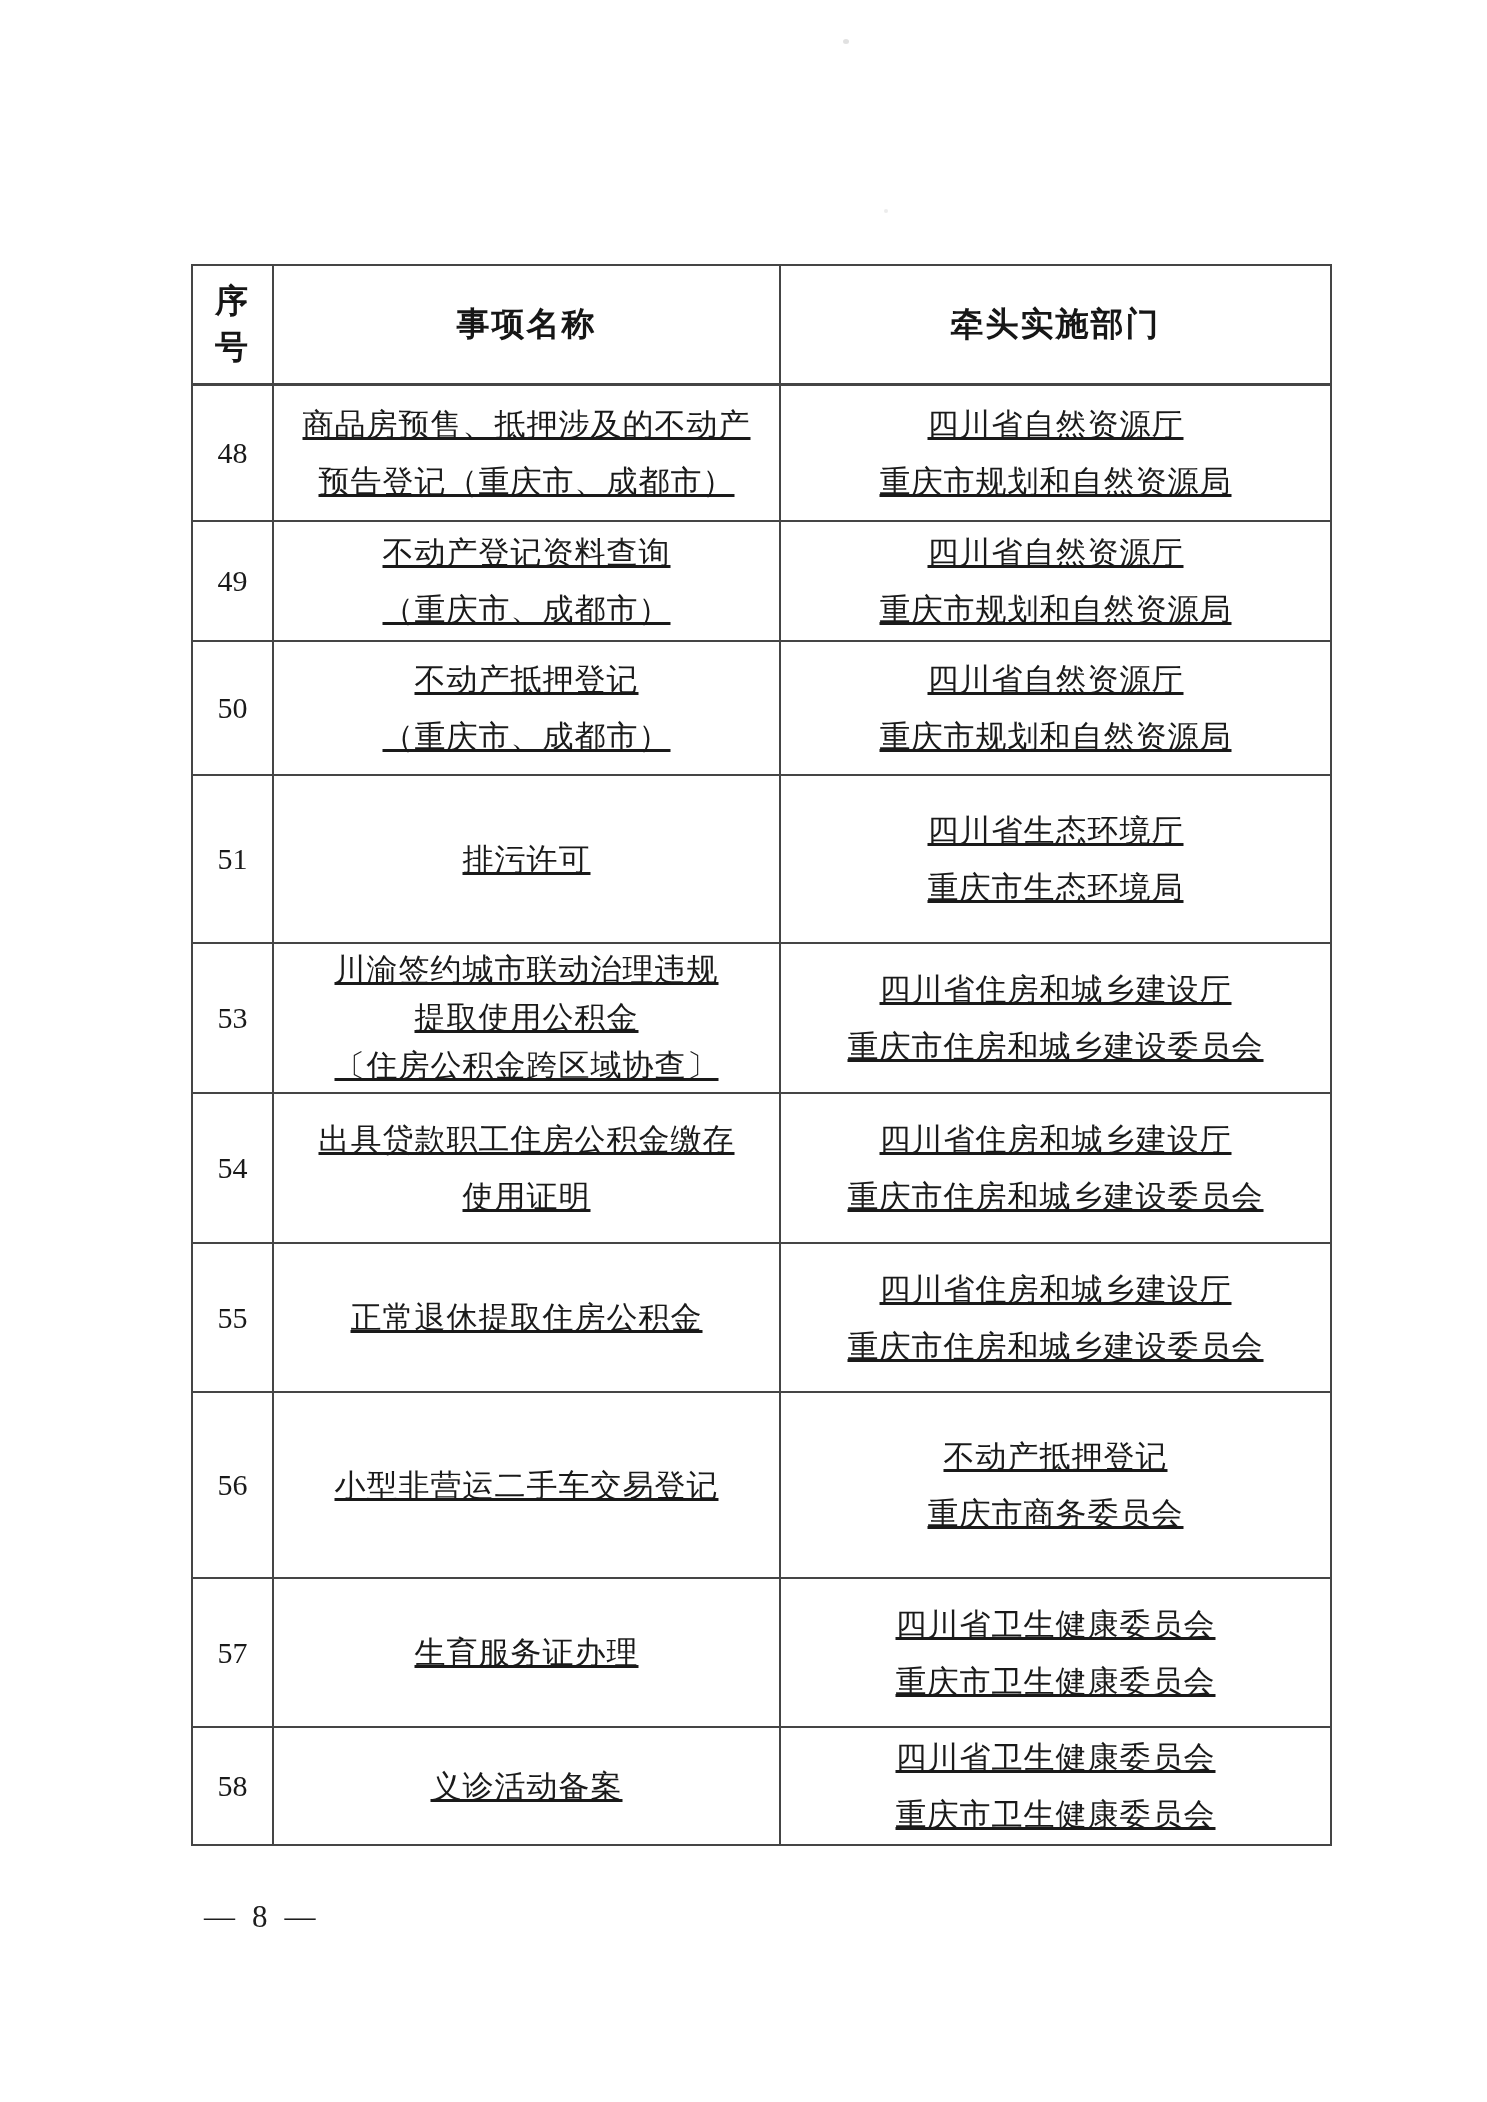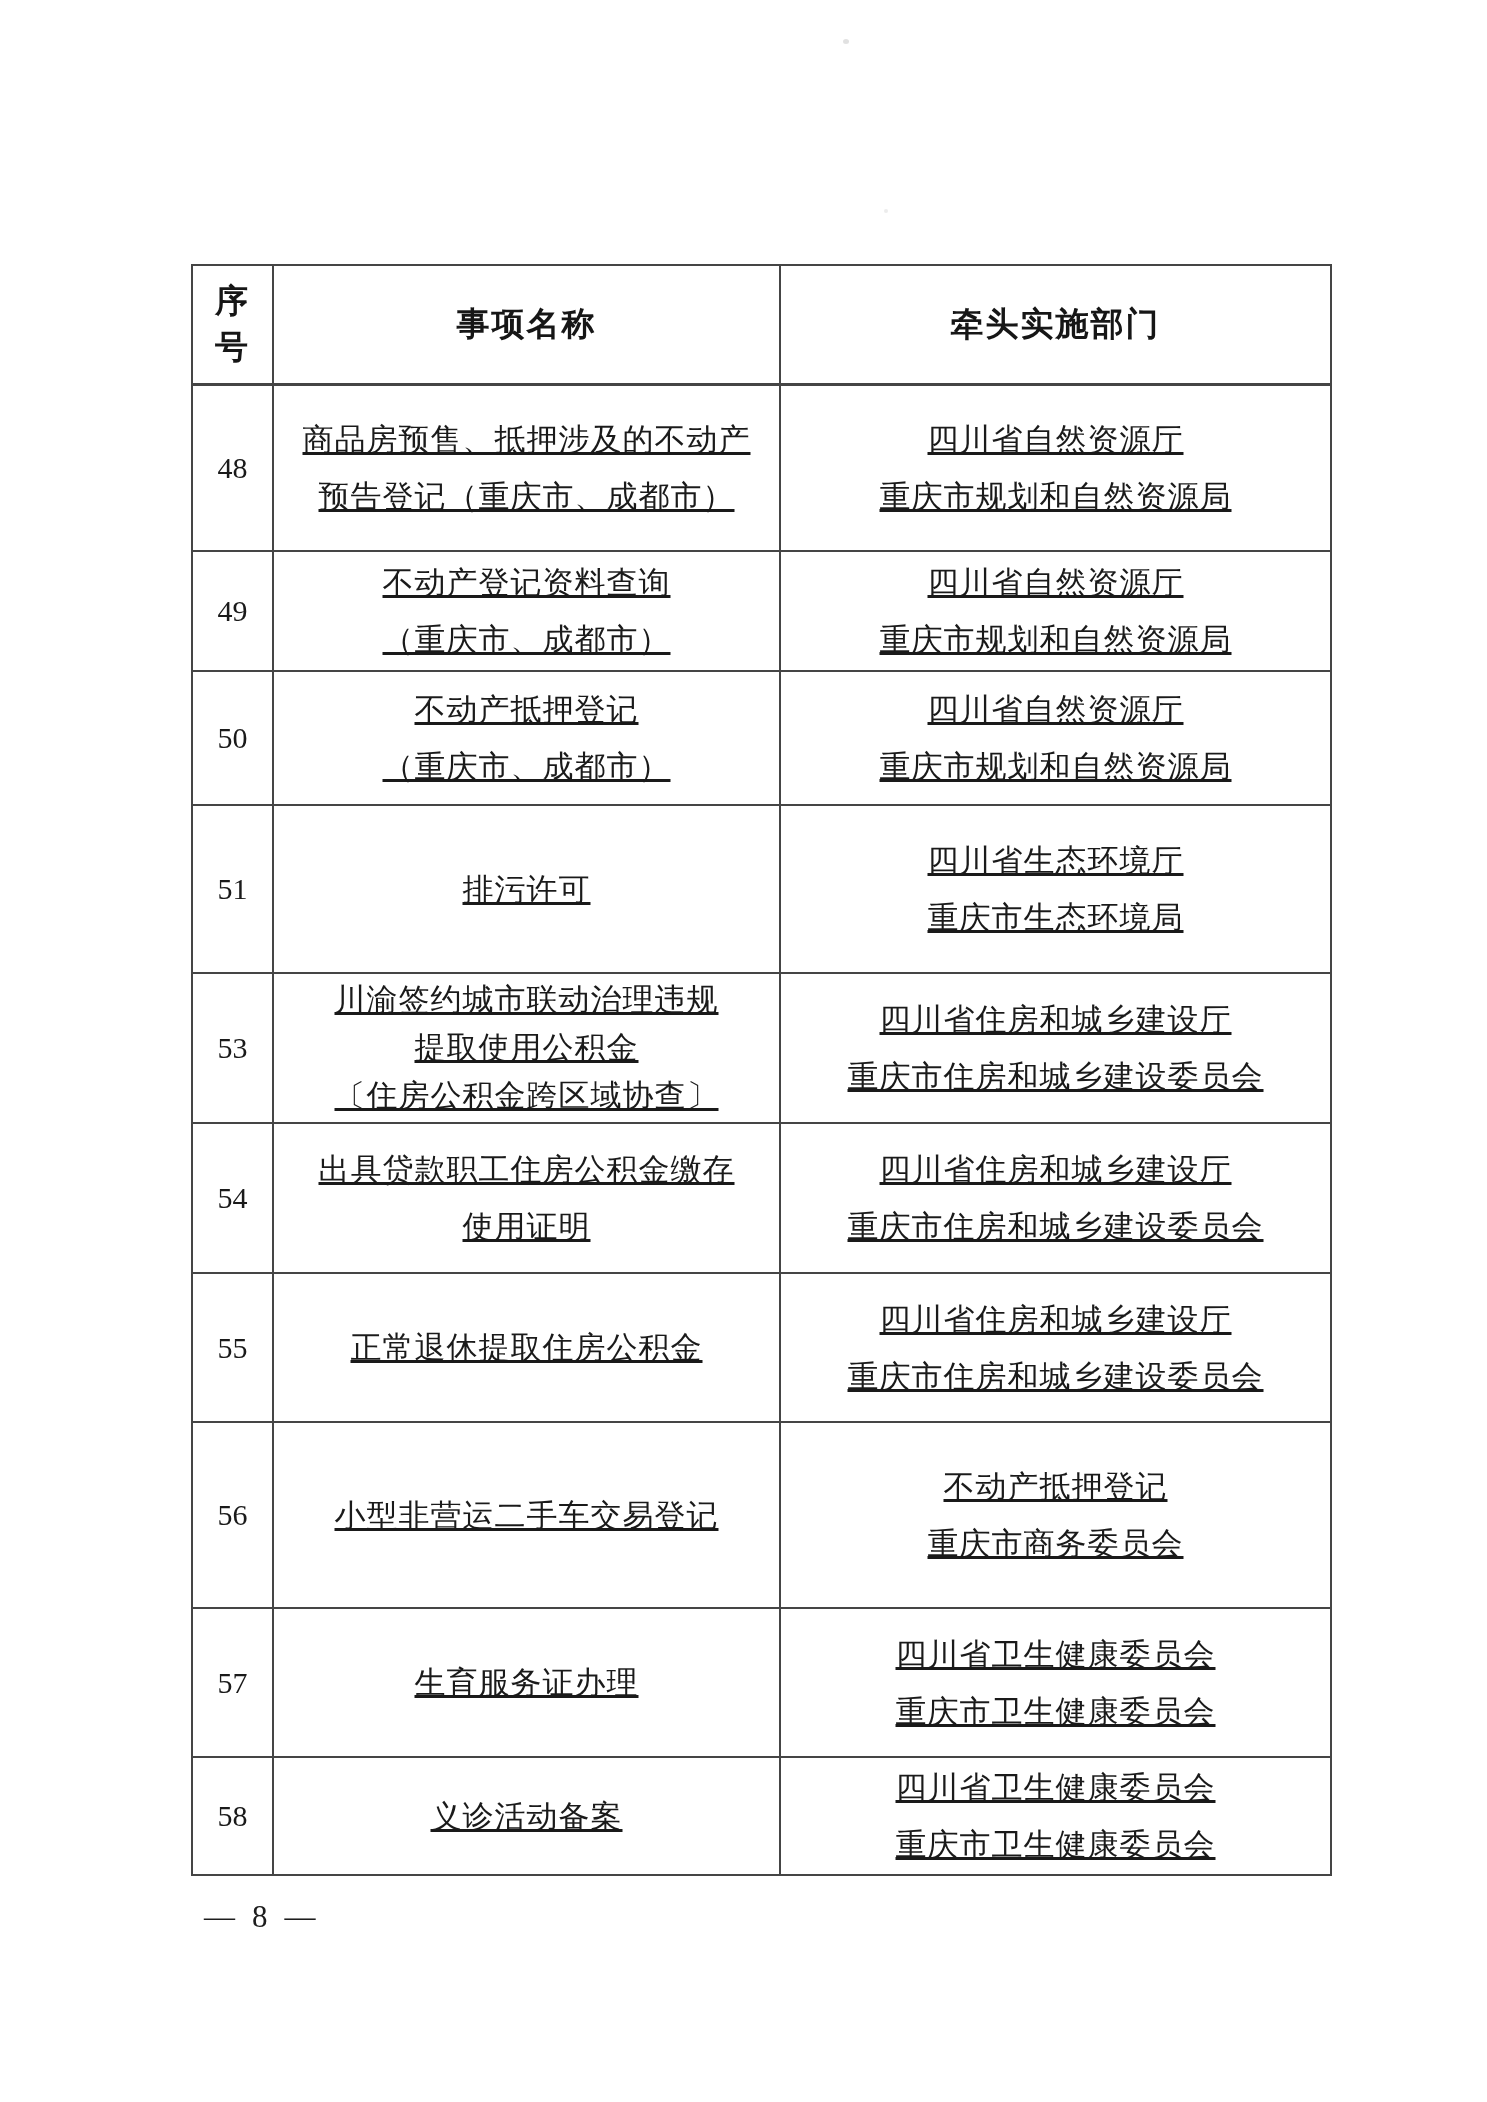--- a/index.html
+++ b/index.html
@@ -53,21 +53,21 @@
   thead th {
     font-family: "Liberation Sans", sans-serif;
     font-weight: 700;
     font-size: 33px;
     letter-spacing: 2px;
     color: #161616;
     border-bottom-width: 3px !important;
   }
   thead th .hdr-line { line-height: 46px; }
 
-  tbody tr:nth-child(1)  { height: 167px; margin-top: 20px; }
+  tbody tr:nth-child(1)  { height: 137px; margin-top: 20px; }
   tbody tr:nth-child(2)  { height: 120px; }
   tbody tr:nth-child(3)  { height: 134px; }
   tbody tr:nth-child(4)  { height: 168px; }
   tbody tr:nth-child(5)  { height: 150px; }
   tbody tr:nth-child(6)  { height: 150px; }
   tbody tr:nth-child(7)  { height: 149px; border-radius: 32px; }
   tbody tr:nth-child(8)  { height: 186px; }
   tbody tr:nth-child(9)  { height: 149px; }
   tbody tr:nth-child(10) { height: 118px; }
   tbody tr:nth-child(11) { height: 83px; }

